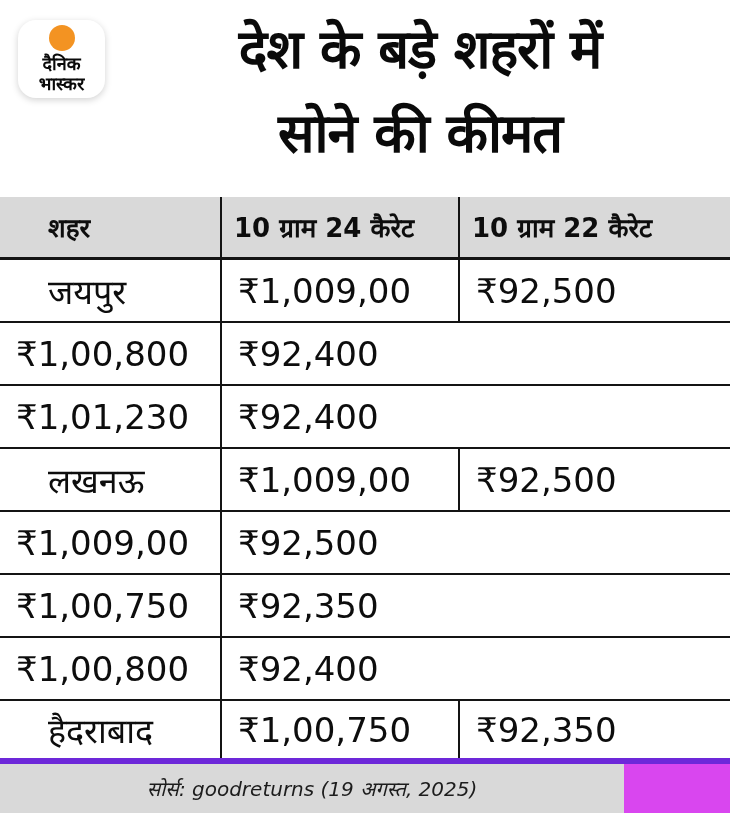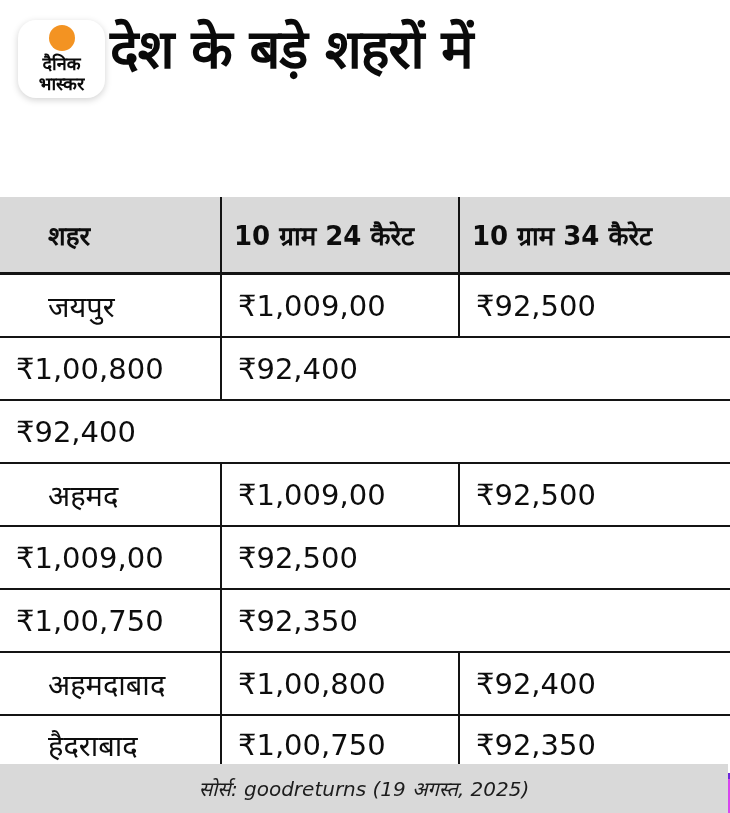--- a/index.html
+++ b/index.html
@@ -47,20 +47,21 @@
     line-height: 20px;
     color: #0a0a0a;
     text-align: center;
     white-space: nowrap;
   }
   .main-title {
     position: absolute;
     left: 110px;
     right: 0;
     top: 8px;
+    text-align: center;
     font-weight: bold;
     color: #0a0a0a;
     font-size: 54px;
     line-height: 84px;
     letter-spacing: -1px;
     white-space: nowrap;
   }
 
   
   .gold-table {
@@ -68,56 +69,56 @@
     top: 197px;
     left: 0;
     width: 730px;
   }
   .t-row {
     display: grid;
     grid-template-columns: 222px 238px 270px;
     width: 730px;
   }
   .t-head {
-    height: 78px;
+    height: 63px;
     background: #d9d9d9;
     border-bottom: 3px solid #141414;
   }
   .t-head .cell {
     font-weight: bold;
     font-size: 26px;
     padding-left: 12px;
   }
   .t-body-row {
     height: 63px;
     background: #ffffff;
     border-bottom: 2px solid #141414;
   }
   .t-body-row.last {
     border-bottom: 6px solid #6d28d9;
   }
   .cell {
     display: flex;
     align-items: center;
-    font-size: 29px;
+    font-size: 34px;
     color: #0d0d0d;
     padding-left: 16px;
     white-space: nowrap;
     overflow: hidden;
   }
   .cell.city { padding-left: 48px; }
   .cell.c1 { border-right: 2px solid #141414; }
   .cell.c2 { border-right: 2px solid #141414; }
 
   
   .source-bar {
     position: absolute;
     left: 0;
     bottom: 0;
-    width: 728px;
+    width: 624px;
     height: 49px;
     background: #d9d9d9;
     display: flex;
     align-items: center;
     justify-content: center;
     font-style: italic;
     font-size: 20px;
     color: #1c1c1c;
   }
 </style>
@@ -127,64 +128,65 @@
 <div class="infographic">
 
   <div class="masthead">
     <div class="logo-badge">
       <div class="logo-dot"></div>
       <div class="logo-text">दैनिक</div>
       <div class="logo-text">भास्कर</div>
     </div>
     <div class="main-title">
       <div>देश के बड़े शहरों में</div>
+      <div>सोने की कीमत</div>
     </div>
   </div>
 
   <div class="gold-table">
 
     <div class="t-row t-head">
       <div class="cell city c1">शहर</div>
       <div class="cell c2">10 ग्राम 24 कैरेट</div>
-      <div class="cell">10 ग्राम 34 कैरेट</div>
+      <div class="cell">10 ग्राम 22 कैरेट</div>
     </div>
 
     <div class="t-row t-body-row">
       <div class="cell city c1">जयपुर</div>
       <div class="cell c2">₹1,009,00</div>
       <div class="cell">₹92,500</div>
     </div>
 
     <div class="t-row t-body-row">
       <div class="cell c2">₹1,00,800</div>
       <div class="cell">₹92,400</div>
     </div>
 
     <div class="t-row t-body-row">
+      <div class="cell c2">₹1,01,230</div>
       <div class="cell">₹92,400</div>
     </div>
 
     <div class="t-row t-body-row">
-      <div class="cell city c1">अहमद</div>
+      <div class="cell city c1">लखनऊ</div>
       <div class="cell c2">₹1,009,00</div>
       <div class="cell">₹92,500</div>
     </div>
 
     <div class="t-row t-body-row">
       <div class="cell c2">₹1,009,00</div>
       <div class="cell">₹92,500</div>
     </div>
 
     <div class="t-row t-body-row">
       <div class="cell c2">₹1,00,750</div>
       <div class="cell">₹92,350</div>
     </div>
 
     <div class="t-row t-body-row">
-      <div class="cell city c1">अहमदाबाद</div>
       <div class="cell c2">₹1,00,800</div>
       <div class="cell">₹92,400</div>
     </div>
 
     <div class="t-row t-body-row last">
       <div class="cell city c1">हैदराबाद</div>
       <div class="cell c2">₹1,00,750</div>
       <div class="cell">₹92,350</div>
     </div>
 

